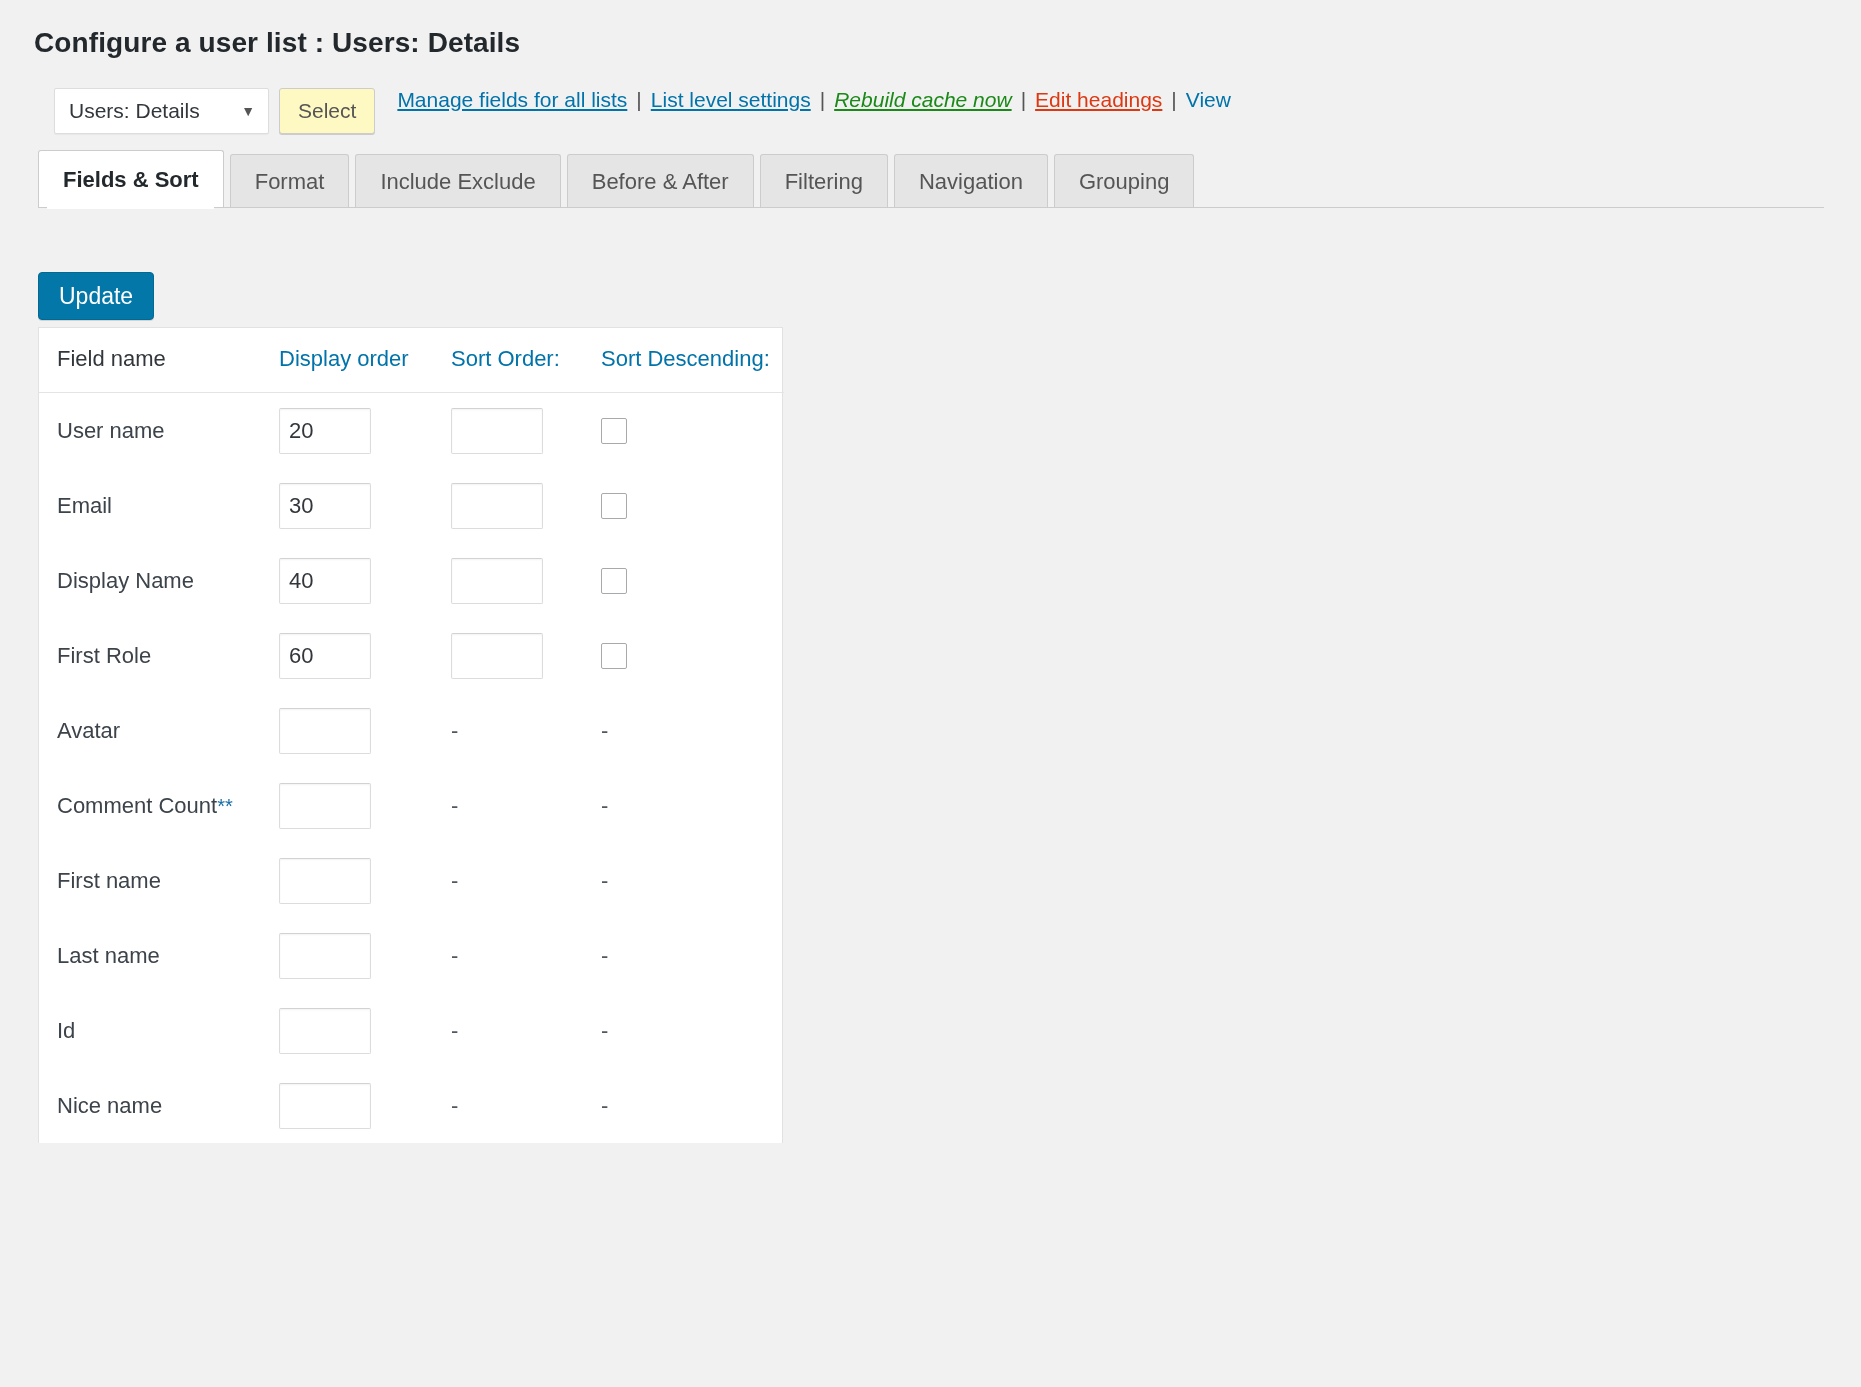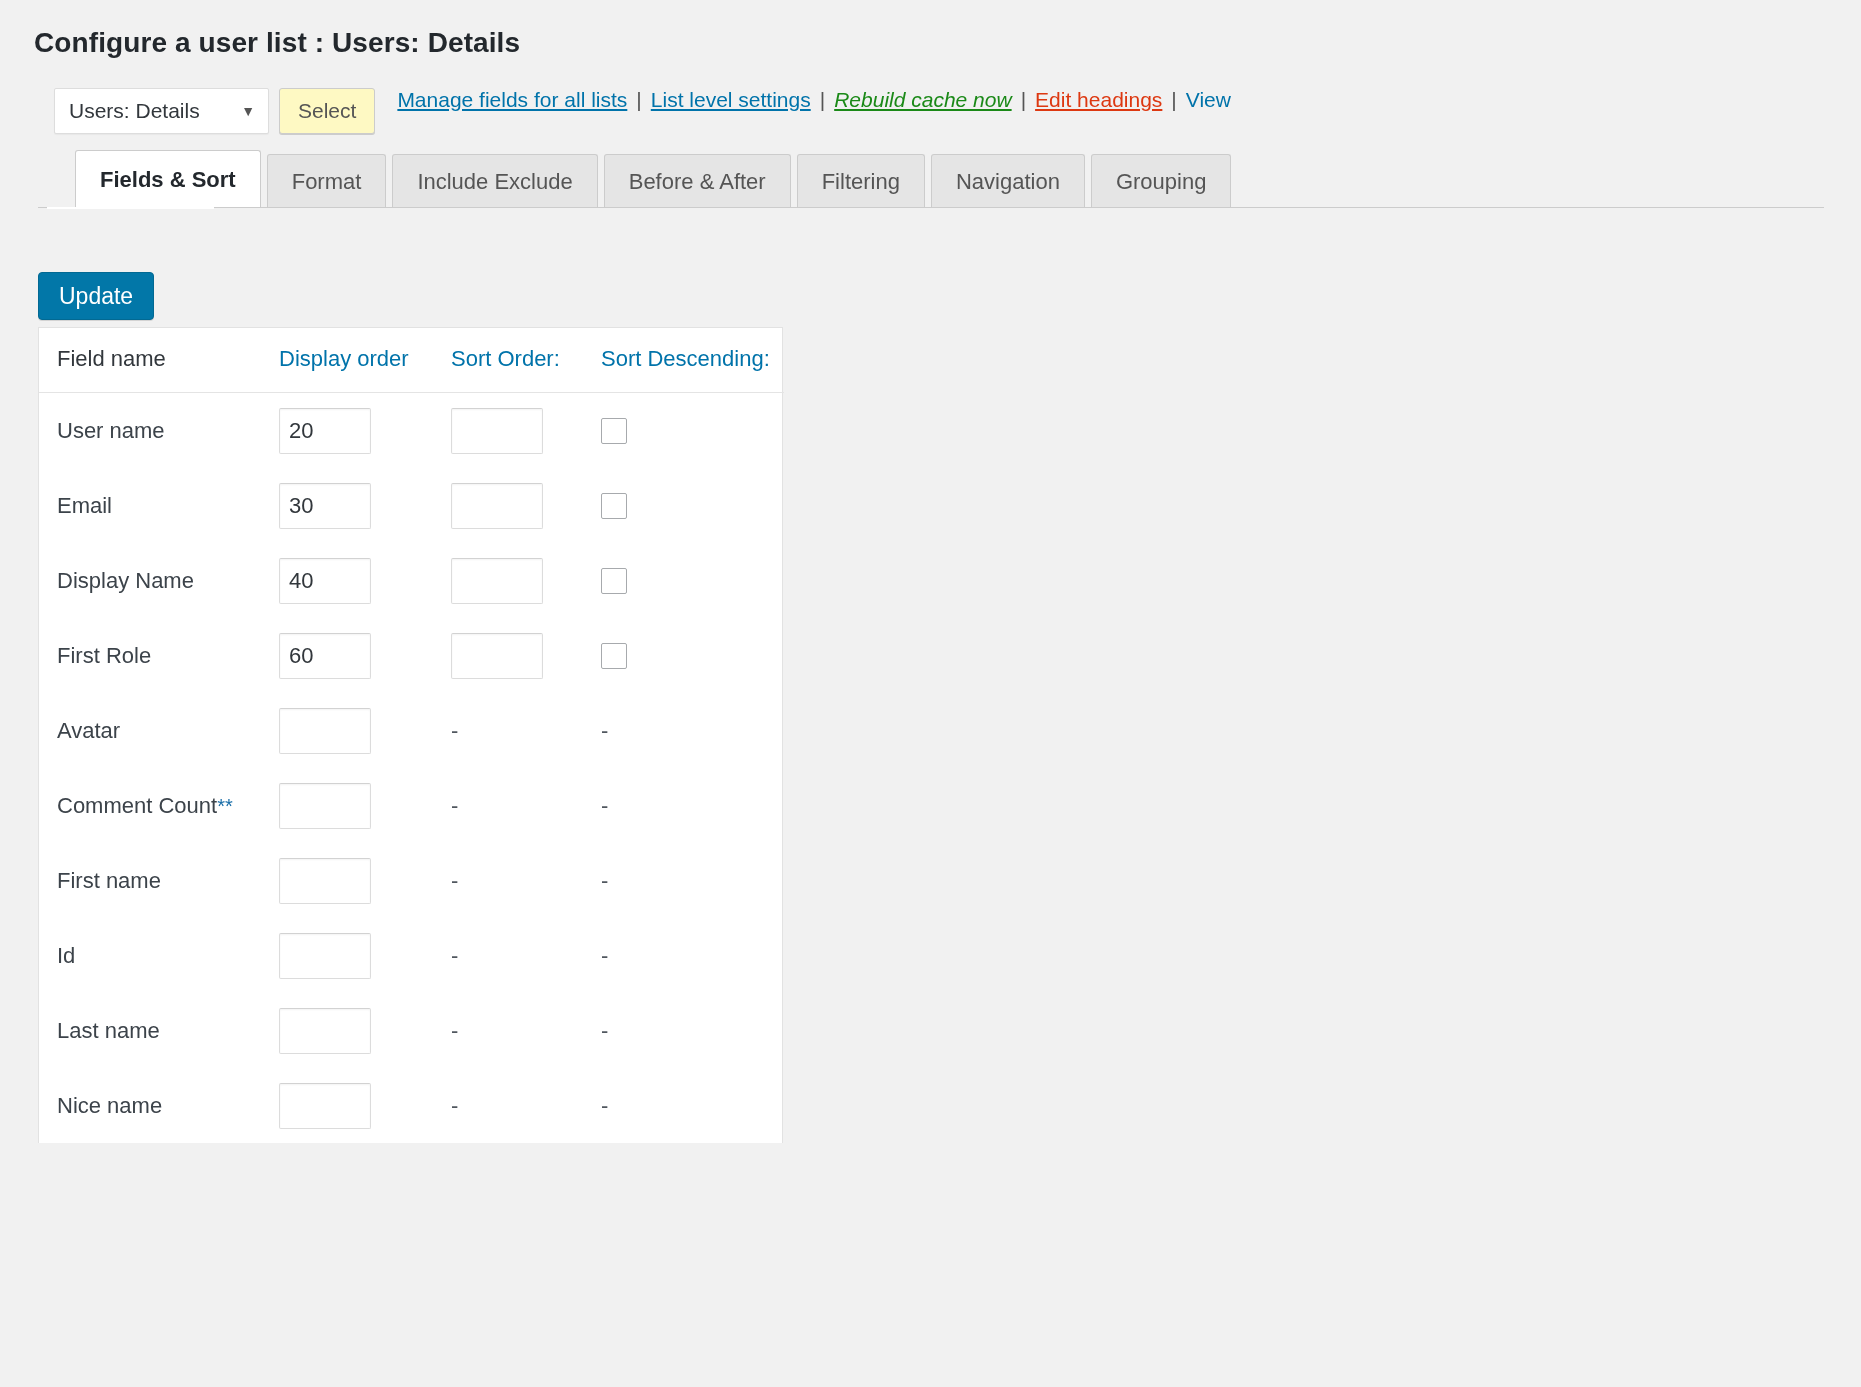--- a/index.html
+++ b/index.html
@@ -135,21 +135,20 @@
     color: #555;
     cursor: pointer;
     white-space: nowrap;
   }
   .tab.active {
     background: #fff;
     color: #23282d;
     font-weight: 700;
     height: 58px;
     border-color: #ccc;
-    margin-left: 37px;
   }
 
   .tabs-underline {
     position: absolute;
     left: 38px;
     top: 207px;
     width: 1786px;
     height: 1px;
     background: #ccc;
   }
@@ -385,27 +384,27 @@
             <td class="cell-dash-sort"><span class="dash">-</span></td>
             <td class="cell-dash-desc"><span class="dash">-</span></td>
           </tr>
           <tr>
             <td class="cell-name"><span>First name</span></td>
             <td class="cell-center-left"><input type="text" class="txtbox" value="" style=""></td>
             <td class="cell-dash-sort"><span class="dash">-</span></td>
             <td class="cell-dash-desc"><span class="dash">-</span></td>
           </tr>
           <tr>
+            <td class="cell-name"><span>Last name</span></td>
+            <td class="cell-center-left"><input type="text" class="txtbox" value="" style=""></td>
+            <td class="cell-dash-sort"><span class="dash">-</span></td>
+            <td class="cell-dash-desc"><span class="dash">-</span></td>
+          </tr>
+          <tr>
             <td class="cell-name"><span>Id</span></td>
-            <td class="cell-center-left"><input type="text" class="txtbox" value="" style=""></td>
-            <td class="cell-dash-sort"><span class="dash">-</span></td>
-            <td class="cell-dash-desc"><span class="dash">-</span></td>
-          </tr>
-          <tr>
-            <td class="cell-name"><span>Last name</span></td>
             <td class="cell-center-left"><input type="text" class="txtbox" value="" style=""></td>
             <td class="cell-dash-sort"><span class="dash">-</span></td>
             <td class="cell-dash-desc"><span class="dash">-</span></td>
           </tr>
           <tr>
             <td class="cell-name"><span>Nice name</span></td>
             <td class="cell-center-left"><input type="text" class="txtbox" value="" style=""></td>
             <td class="cell-dash-sort"><span class="dash">-</span></td>
             <td class="cell-dash-desc"><span class="dash">-</span></td>
           </tr>

